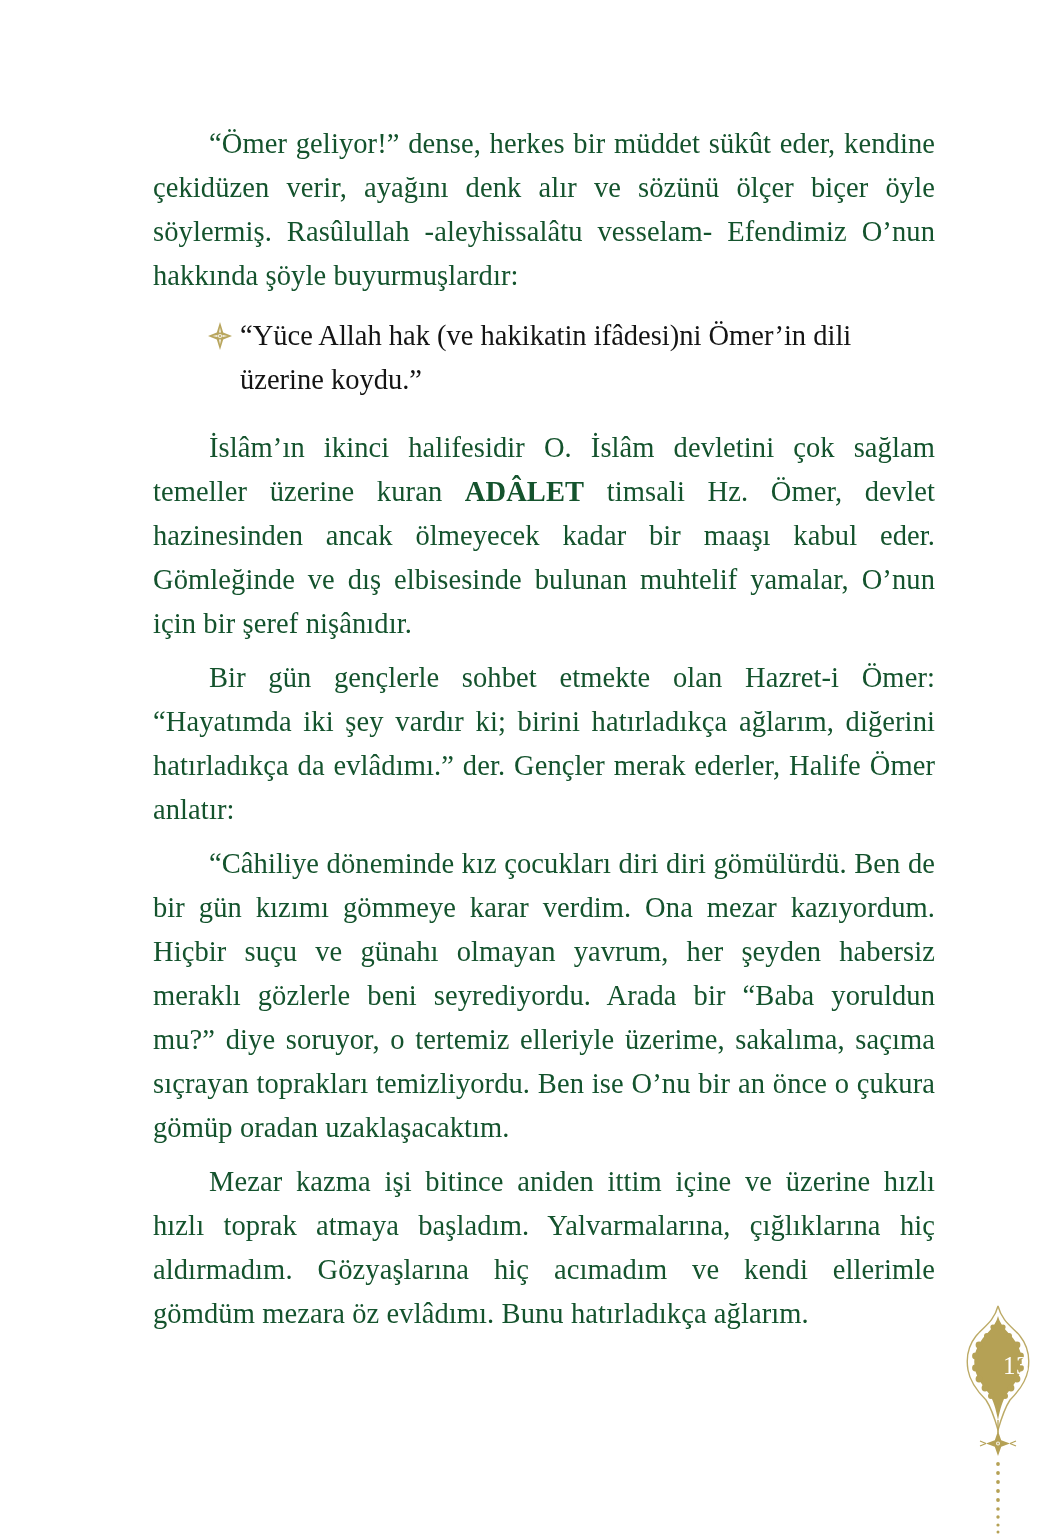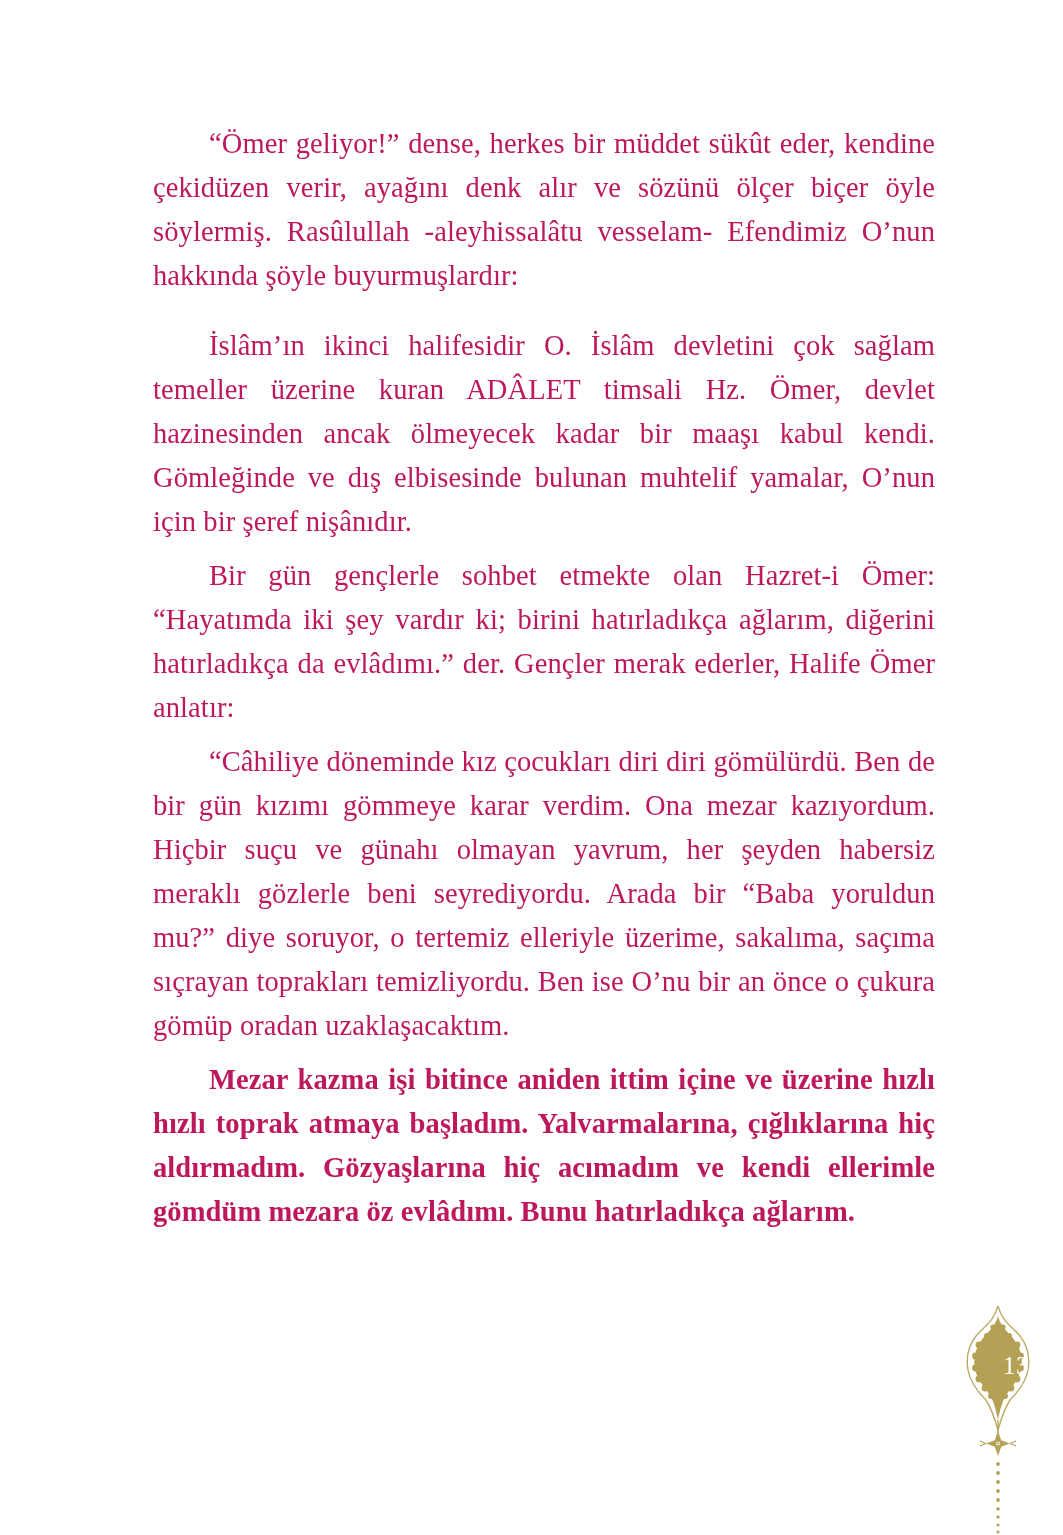--- a/index.html
+++ b/index.html
@@ -21,34 +21,33 @@
     left: 153px;
     top: 122px;
     width: 782px;
   }
   p.body-para {
     margin: 0 0 0 0;
     font-size: 28.5px;
     line-height: 44px;
     text-align: justify;
     text-indent: 56px;
-    color: #be185d;
+    color: #14532d;
     letter-spacing: 0.1px;
     -webkit-hyphens: none;
     hyphens: none;
   }
   p.body-para:last-child {
     margin-bottom: 0;
-    font-weight: bold;
   }
   .para-gap {
     height: 10px;
   }
   .bold-word {
-    font-weight: normal;
+    font-weight: bold;
   }
   
   .quote-list {
     margin: 16px 0 14px 0;
     padding: 0;
     list-style: none;
   }
   .quote-item {
     position: relative;
     margin: 0 0 18px 0;
@@ -93,25 +92,45 @@
 </head>
 <body>
 
 <div class="page">
 
   <div class="text-column">
 
     <p class="body-para">“Ömer geliyor!” dense, herkes bir müddet sükût eder, kendine çekidüzen verir, ayağını denk alır ve sözünü ölçer biçer öyle söylermiş. Rasûlullah -aleyhissalâtu vesselam- Efendimiz O’nun hakkında şöyle buyurmuşlardır:</p>
 
     <ul class="quote-list">
+      <li class="quote-item">
+        <span class="fleuron-bullet">
+          <svg width="24" height="28" viewBox="0 0 24 28" xmlns="http://www.w3.org/2000/svg">
+            <g fill="#b5a155">
+              <path d="M12 0 L15.2 10.4 L24 14 L15.2 17.6 L12 28 L8.8 17.6 L0 14 L8.8 10.4 Z" opacity="0.95"></path>
+            </g>
+            <g fill="#ffffff" opacity="0.85">
+              <circle cx="12" cy="14" r="2.1"></circle>
+              <path d="M12 5.5 L13 10 L12 11 L11 10 Z"></path>
+              <path d="M12 22.5 L13 18 L12 17 L11 18 Z"></path>
+              <path d="M4.5 14 L9 13 L10 14 L9 15 Z"></path>
+              <path d="M19.5 14 L15 13 L14 14 L15 15 Z"></path>
+            </g>
+            <g fill="#b5a155">
+              <circle cx="12" cy="14" r="1.0"></circle>
+            </g>
+          </svg>
+        </span>
+        <span>“Yüce Allah hak (ve hakikatin ifâdesi)ni Ömer’in dili üzerine koydu.”</span>
+      </li>
     </ul>
 
     <div class="para-gap"></div>
 
-    <p class="body-para"><span>İslâm’ın ikinci halifesidir O. İslâm devletini çok sağlam temeller üzerine kuran </span><span class="bold-word">ADÂLET</span><span> timsali Hz. Ömer, devlet hazinesinden ancak ölmeyecek kadar bir maaşı kabul kendi. Gömleğinde ve dış elbisesinde bulunan muhtelif yamalar, O’nun için bir şeref nişânıdır.</span></p>
+    <p class="body-para"><span>İslâm’ın ikinci halifesidir O. İslâm devletini çok sağlam temeller üzerine kuran </span><span class="bold-word">ADÂLET</span><span> timsali Hz. Ömer, devlet hazinesinden ancak ölmeyecek kadar bir maaşı kabul eder. Gömleğinde ve dış elbisesinde bulunan muhtelif yamalar, O’nun için bir şeref nişânıdır.</span></p>
 
     <div class="para-gap"></div>
 
     <p class="body-para">Bir gün gençlerle sohbet etmekte olan Hazret-i Ömer: “Hayatımda iki şey vardır ki; birini hatırladıkça ağlarım, diğerini hatırladıkça da evlâdımı.” der. Gençler merak ederler, Halife Ömer anlatır:</p>
 
     <div class="para-gap"></div>
 
     <p class="body-para">“Câhiliye döneminde kız çocukları diri diri gömülürdü. Ben de bir gün kızımı gömmeye karar verdim. Ona mezar kazıyordum. Hiçbir suçu ve günahı olmayan yavrum, her şeyden habersiz meraklı gözlerle beni seyrediyordu. Arada bir “Baba yoruldun mu?” diye soruyor, o tertemiz elleriyle üzerime, sakalıma, saçıma sıçrayan toprakları temizliyordu. Ben ise O’nu bir an önce o çukura gömüp oradan uzaklaşacaktım.</p>
 
     <div class="para-gap"></div>

